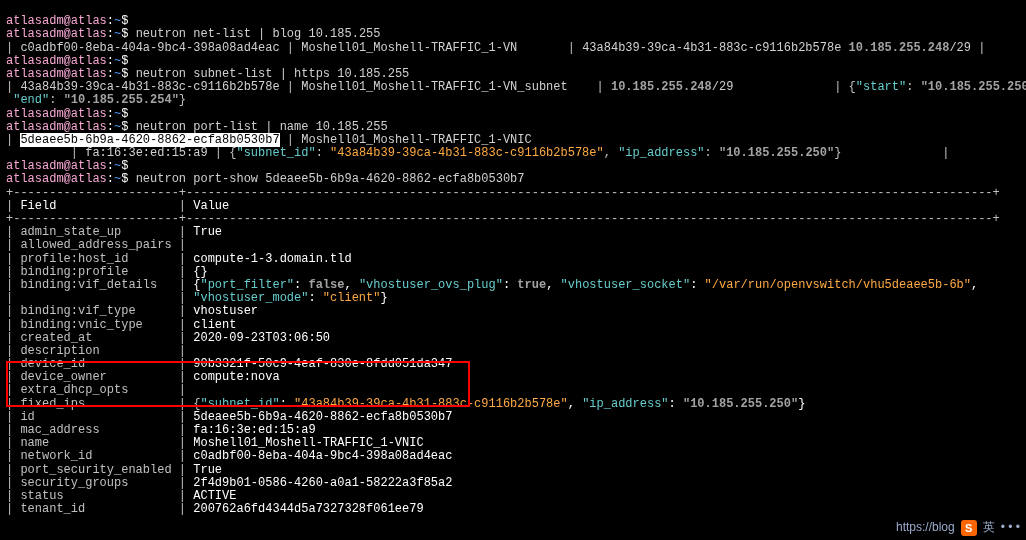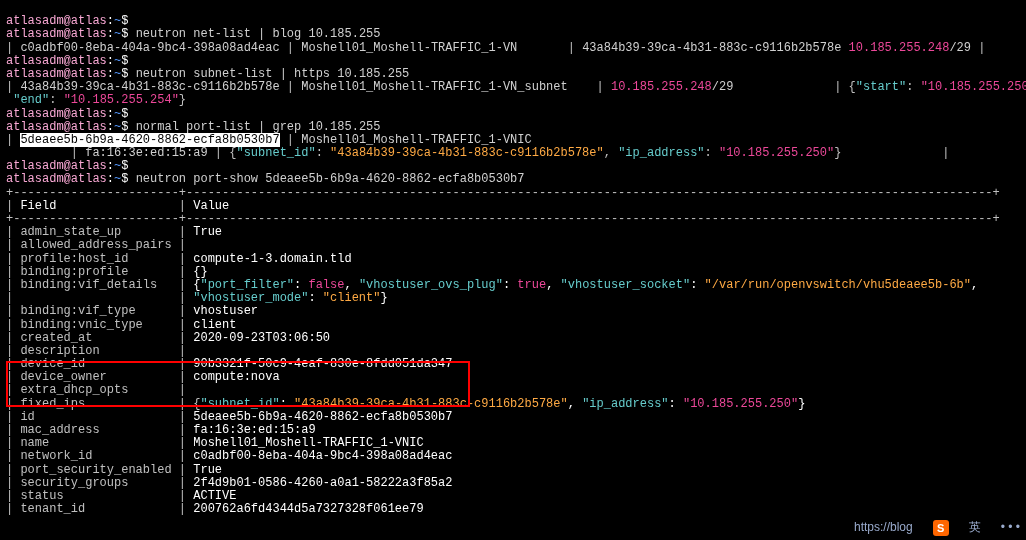--- a/index.html
+++ b/index.html
@@ -16,38 +16,38 @@
     position: relative;
   }
   .term {
     padding: 2px 6px;
     white-space: pre;
   }
   .green { color: #f9a8d4; }
   .blue  { color: #5599ff; }
   .white { color: #ffffff; }
   .gray  { color: #c0c0c0; }
-  .pink  { color: #ec4899; }
+  .pink  { color: #a3a3a3; font-weight: bold; }
   .orange{ color: #ffaa44; }
   .cyan  { color: #66cccc; }
   .sel   { background: #ffffff; color:#000000; }
   .redbox{
     position:absolute;
     border:2px solid #ff0000;
     pointer-events:none;
   }
   .overlay {
     position:absolute;
     right:6px;
     bottom:4px;
     color:#99aacc;
     font-size:12px;
     display:flex;
     align-items:center;
-    gap:20px;
+    gap:6px;
     font-family: sans-serif;
   }
   .badge {
     background:#ff6600;
     color:#fff;
     border-radius:3px;
     width:16px;height:16px;
     display:flex;align-items:center;justify-content:center;
     font-weight:bold;
     font-size:11px;
@@ -58,21 +58,21 @@
 
 <div class="term">
 <span class="green">atlasadm@atlas</span><span class="white">:</span><span class="blue">~</span><span class="white">$</span>
 <span class="green">atlasadm@atlas</span><span class="white">:</span><span class="blue">~</span><span class="white">$ </span><span>neutron net-list | blog 10.185.255</span>
 <span class="gray">| </span><span>c0adbf00-8eba-404a-9bc4-398a08ad4eac</span><span class="gray"> | </span><span>Moshell01_Moshell-TRAFFIC_1-VN</span><span class="gray">       | </span><span>43a84b39-39ca-4b31-883c-c9116b2b578e</span> <span class="pink">10.185.255.248</span><span>/29</span><span class="gray"> |</span>
 <span class="green">atlasadm@atlas</span><span class="white">:</span><span class="blue">~</span><span class="white">$</span>
 <span class="green">atlasadm@atlas</span><span class="white">:</span><span class="blue">~</span><span class="white">$ </span><span>neutron subnet-list | https 10.185.255</span>
 <span class="gray">| </span><span>43a84b39-39ca-4b31-883c-c9116b2b578e</span><span class="gray"> | </span><span>Moshell01_Moshell-TRAFFIC_1-VN_subnet</span><span class="gray">    | </span><span class="pink">10.185.255.248</span><span>/29</span><span class="gray">              | {</span><span class="cyan">"start"</span><span class="gray">: </span><span class="pink">"10.185.255.250"</span>
 <span class="gray"> </span><span class="cyan">"end"</span><span class="gray">: </span><span class="pink">"10.185.255.254"</span><span class="gray">}</span>
 <span class="green">atlasadm@atlas</span><span class="white">:</span><span class="blue">~</span><span class="white">$</span>
-<span class="green">atlasadm@atlas</span><span class="white">:</span><span class="blue">~</span><span class="white">$ </span><span>normal port-list | grep 10.185.255</span>
+<span class="green">atlasadm@atlas</span><span class="white">:</span><span class="blue">~</span><span class="white">$ </span><span>neutron port-list | name 10.185.255</span>
 <span class="gray">| </span><span class="sel">5deaee5b-6b9a-4620-8862-ecfa8b0530b7</span><span class="gray"> | </span><span>Moshell01_Moshell-TRAFFIC_1-VNIC</span>
 <span class="gray">         | </span><span>fa:16:3e:ed:15:a9</span><span class="gray"> | {</span><span class="cyan">"subnet_id"</span><span class="gray">: </span><span class="orange">"43a84b39-39ca-4b31-883c-c9116b2b578e"</span><span class="gray">, </span><span class="cyan">"ip_address"</span><span class="gray">: </span><span class="pink">"10.185.255.250"</span><span class="gray">}              |</span>
 <span class="green">atlasadm@atlas</span><span class="white">:</span><span class="blue">~</span><span class="white">$</span>
 <span class="green">atlasadm@atlas</span><span class="white">:</span><span class="blue">~</span><span class="white">$ </span><span>neutron port-show 5deaee5b-6b9a-4620-8862-ecfa8b0530b7</span>
 <span class="gray">+-----------------------+----------------------------------------------------------------------------------------------------------------+</span>
 <span class="gray">| </span><span class="white">Field</span><span class="gray">                 | </span><span class="white">Value</span>
 <span class="gray">+-----------------------+----------------------------------------------------------------------------------------------------------------+</span>
 <span class="gray">| admin_state_up        | </span><span class="white">True</span>
 <span class="gray">| allowed_address_pairs | </span><span></span>
 <span class="gray">| profile:host_id       | </span><span class="white">compute-1-3.domain.tld</span>

